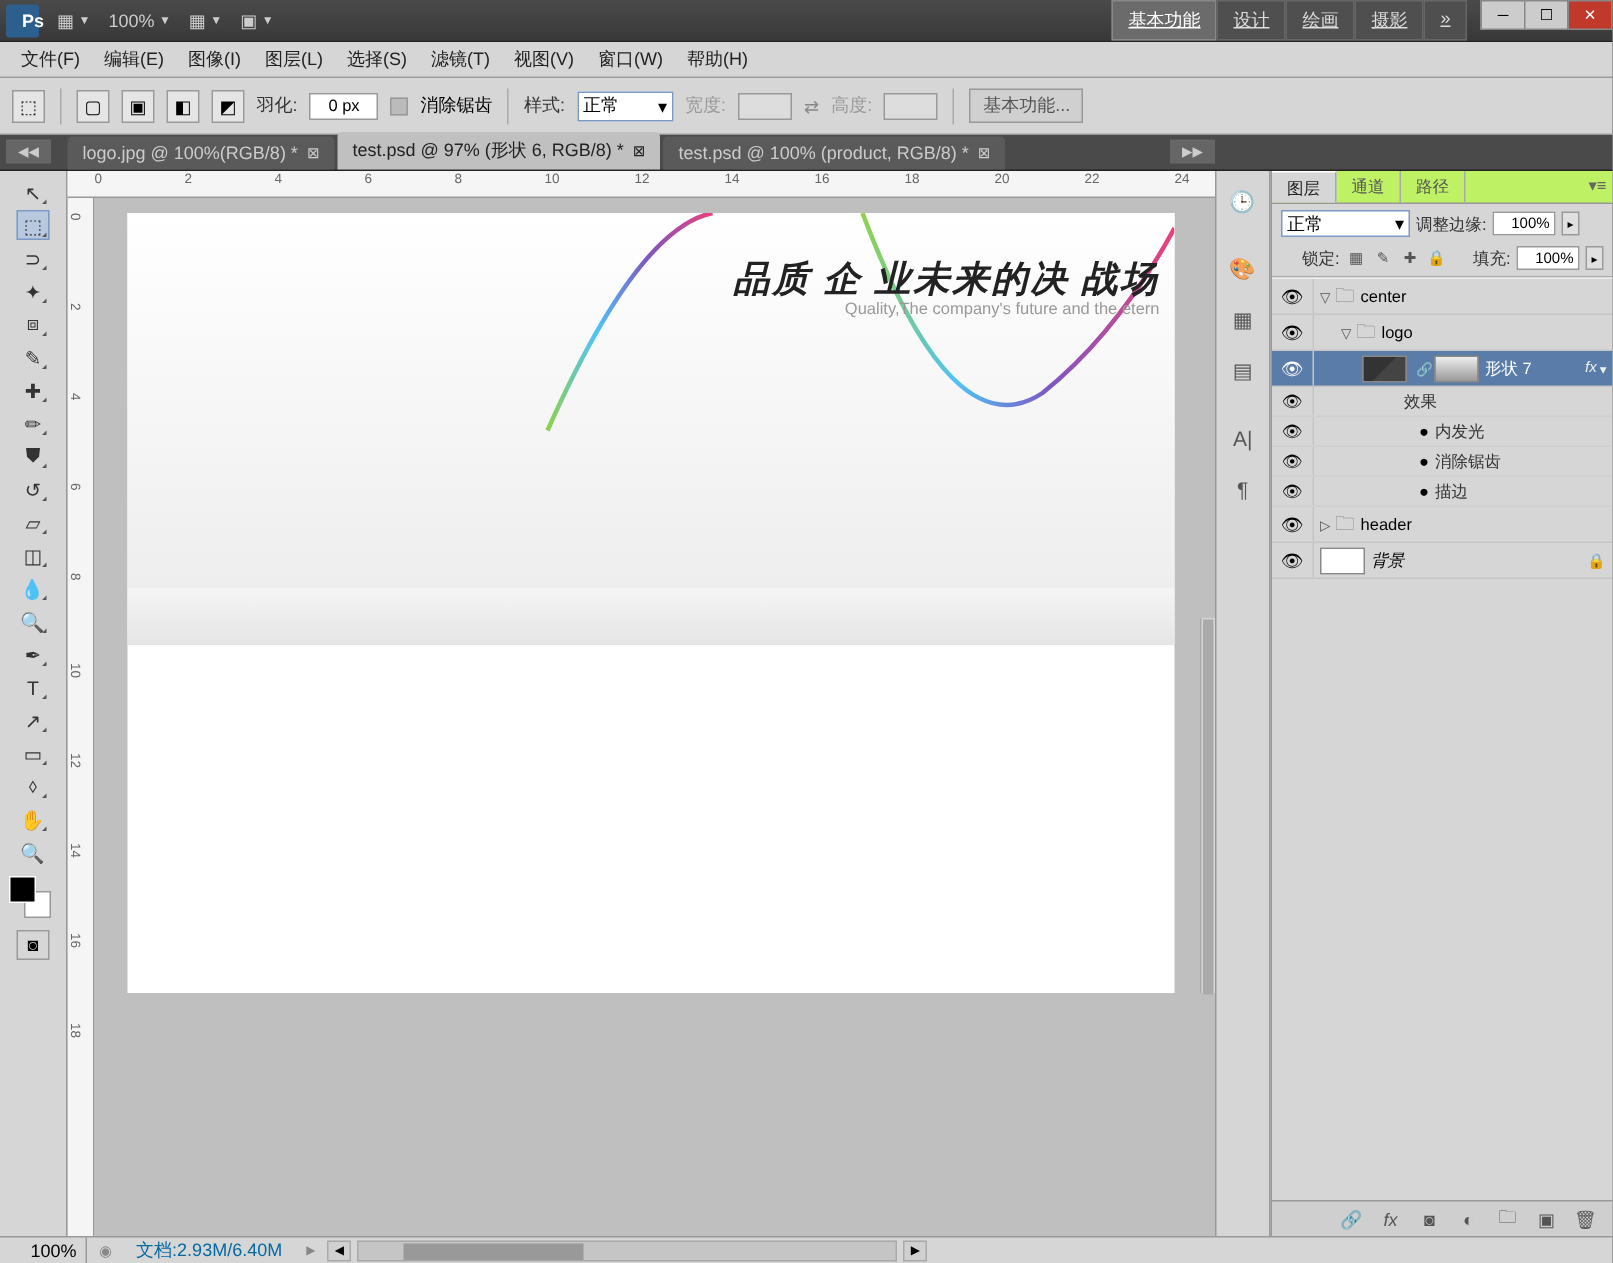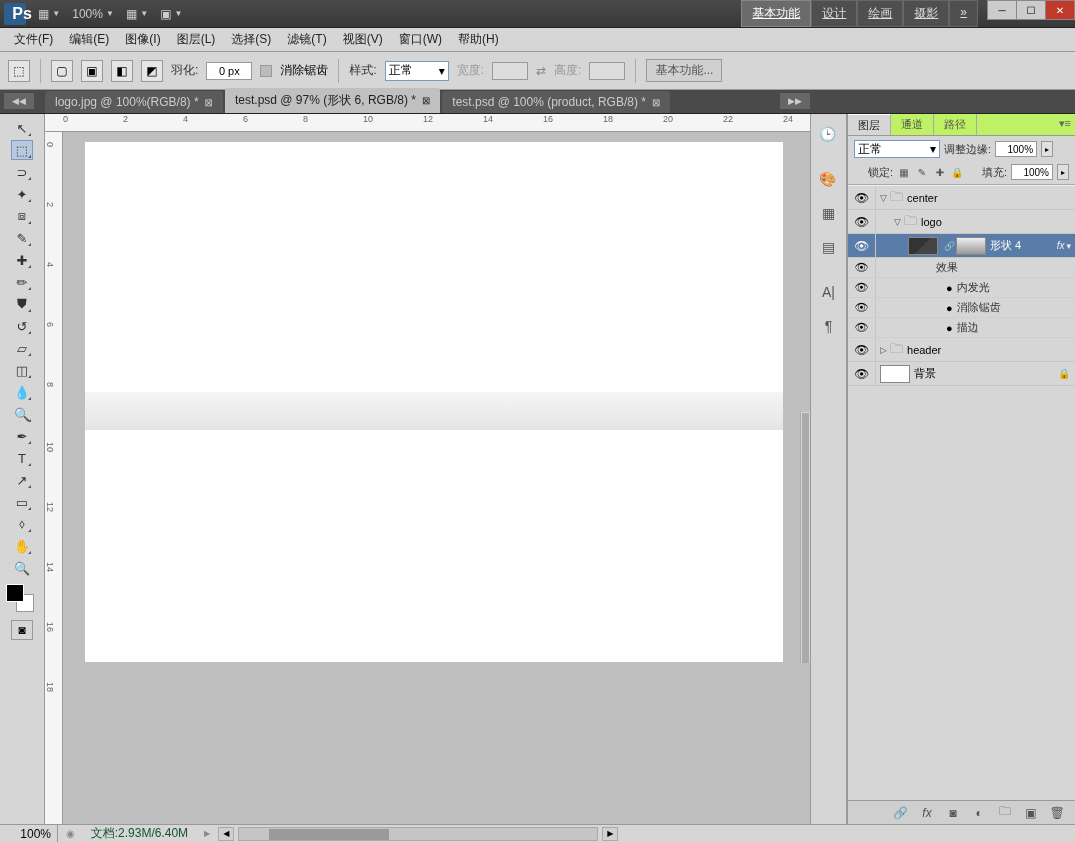--- a/index.html
+++ b/index.html
@@ -1,20 +1,20 @@
 <!DOCTYPE html>
 <html><head>
 <meta charset="utf-8">
 <style>
 * { margin: 0; padding: 0; box-sizing: border-box; font-family: "Microsoft YaHei", SimSun, Arial, sans-serif; font-size: 12px; }
 body { background: #535353; width: 1075px; height: 842px; overflow: hidden; position: relative; }
 
 
 .titlebar { height: 28px; background: linear-gradient(#4a4a4a, #383838); display: flex; align-items: center; padding: 0 4px; border-bottom: 1px solid #222; position: relative; }
-.ps-logo { width: 22px; height: 22px; background: #2c5f8d; color: #fff; font-weight: bold; font-size: 16px; display: flex; align-items: center; justify-content: center; border-radius: 2px; margin-right: 6px; padding-left: 14px; }
+.ps-logo { width: 22px; height: 22px; background: #2c5f8d; color: #fff; font-weight: bold; font-size: 12px; display: flex; align-items: center; justify-content: center; border-radius: 2px; margin-right: 6px; padding-left: 14px; }
 .tb-item { color: #ccc; padding: 2px 6px; display: flex; align-items: center; cursor: pointer; }
 .tb-item .caret { margin-left: 3px; font-size: 8px; }
 .abs-right { position: absolute; right: 0; display: flex; }
 .workspace-tab { background: #4f4f4f; color: #ddd; padding: 4px 10px; border: 1px solid #666; cursor: pointer; text-decoration: underline; }
 .workspace-tab.active { background: #6b6b6b; color: #fff; border-color: #888; }
 .win-btns { display: flex; margin-left: 10px; }
 .win-btn { width: 30px; height: 20px; background: #ccc; border: 1px solid #888; display: flex; align-items: center; justify-content: center; font-size: 10px; cursor: pointer; margin-left: -1px; }
 .win-btn.close { background: #c0392b; color: #fff; }
 
 
@@ -105,21 +105,21 @@
 .effect-row .eye-col { font-size: 11px; }
 .effect-text { font-size: 11px; color: #333; }
 .effect-row .bullet { margin: 0 4px 0 0; font-size: 11px; }
 
 .lp-toolbar { height: 24px; background: #cfcfcf; border-top: 1px solid #999; display: flex; align-items: center; justify-content: flex-end; gap: 10px; padding: 0 10px; }
 .lp-tool { width: 16px; height: 16px; font-size: 12px; color: #555; cursor: pointer; display: flex; align-items: center; justify-content: center; }
 
 
 .statusbar { height: 18px; background: #d6d6d6; border-top: 1px solid #999; display: flex; align-items: center; font-size: 11px; }
 .zoom-box { width: 58px; border-right: 1px solid #999; padding: 0 6px; text-align: right; height: 100%; display: flex; align-items: center; justify-content: flex-end; }
-.status-seg { padding: 0 8px; color: #14532d; }
+.status-seg { padding: 0 8px; color: #0369a1; }
 .hscroll-track { flex: 0 0 360px; height: 14px; background: #c5c5c5; border: 1px solid #aaa; position: relative; margin: 0 4px; }
 .hscroll-thumb { position: absolute; left: 30px; top: 1px; height: 11px; width: 120px; background: #999; }
 .scroll-btn { width: 16px; height: 14px; background: #d0d0d0; border: 1px solid #aaa; display: flex; align-items: center; justify-content: center; font-size: 8px; cursor: pointer; }
 </style>
 </head>
 <body>
 
 <div class="titlebar">
   <div class="ps-logo">Ps</div>
   <div class="tb-item">▦<span class="caret">▼</span></div>
@@ -295,20 +295,36 @@
         <span class="ruler-tick" style="top:190px">6</span>
         <span class="ruler-tick" style="top:250px">8</span>
         <span class="ruler-tick" style="top:310px">10</span>
         <span class="ruler-tick" style="top:370px">12</span>
         <span class="ruler-tick" style="top:430px">14</span>
         <span class="ruler-tick" style="top:490px">16</span>
         <span class="ruler-tick" style="top:550px">18</span>
       </div>
       <div class="canvas">
         <div class="artboard">
+          <div class="artboard-header">
+            <svg class="curve-svg" width="698" height="250">
+              <defs>
+                <linearGradient id="g1" x1="0%" y1="0%" x2="100%" y2="0%">
+                  <stop offset="0%" stop-color="#8fd14f"></stop>
+                    <stop offset="30%" stop-color="#4fc3f7"></stop>
+                  <stop offset="60%" stop-color="#7e57c2"></stop>
+                    <stop offset="100%" stop-color="#ec407a"></stop>
+                </linearGradient>
+              </defs>
+              <path d="M 280 145 Q 340 10 390 0" stroke="url(#g1)" stroke-width="3" fill="none"></path>
+              <path d="M 490 0 Q 550 160 610 120 Q 660 80 698 10" stroke="url(#g1)" stroke-width="3" fill="none"></path>
+            </svg>
+            <div class="headline">品质 企 业未来的决 战场</div>
+            <div class="subline">Quality,The company's future and the etern</div>
+          </div>
           <div class="artboard-band"></div>
         </div>
         <div class="vscroll">
             <div class="vscroll-thumb"></div>
           </div>
       </div>
     </div>
   </div>
 
   <div class="panelstrip">
@@ -364,21 +380,21 @@
         <span class="layer-arrow">▽</span>
         <span class="layer-folder">🗀</span>
         <span class="layer-name">logo</span>
       </div>
       <div class="layer-row selected">
         <div class="eye-col" style="color:#fff">👁</div>
         <span class="layer-indent" style="width:32px"></span>
         <span class="layer-thumb dark"></span>
         <span class="layer-link">🔗</span>
         <span class="layer-thumb" style="background:linear-gradient(#eee,#999)"></span>
-        <span class="layer-name">形状 4</span>
+        <span class="layer-name">形状 7</span>
         <span class="fx-label">fx</span>
         <span class="fx-caret">▾</span>
       </div>
       <div class="effect-row">
           <div class="eye-col">👁</div>
           <span class="layer-indent" style="width:60px"></span>
           <span class="effect-text">效果</span>
         </div>
       <div class="effect-row">
           <div class="eye-col">👁</div>
@@ -402,21 +418,21 @@
         <div class="eye-col">👁</div>
         <span class="layer-indent" style="width:4px"></span>
         <span class="layer-arrow">▷</span>
         <span class="layer-folder">🗀</span>
         <span class="layer-name">header</span>
       </div>
       <div class="layer-row">
         <div class="eye-col">👁</div>
         <span class="layer-indent" style="width:4px"></span>
         <span class="layer-thumb"></span>
-        <span class="layer-name" style="">背景</span>
+        <span class="layer-name" style="font-style:italic">背景</span>
         <span class="layer-lock">🔒</span>
       </div>
     </div>
 
     <div class="lp-toolbar">
       <div class="lp-tool">🔗</div>
       <div class="lp-tool">
           <i>fx</i>
         </div>
       <div class="lp-tool">◙</div>

